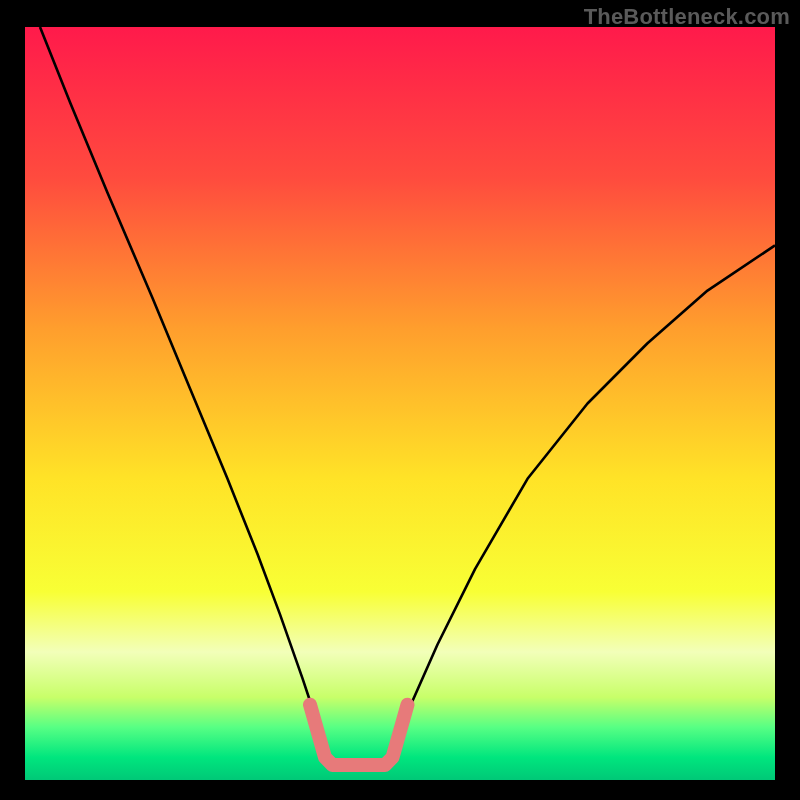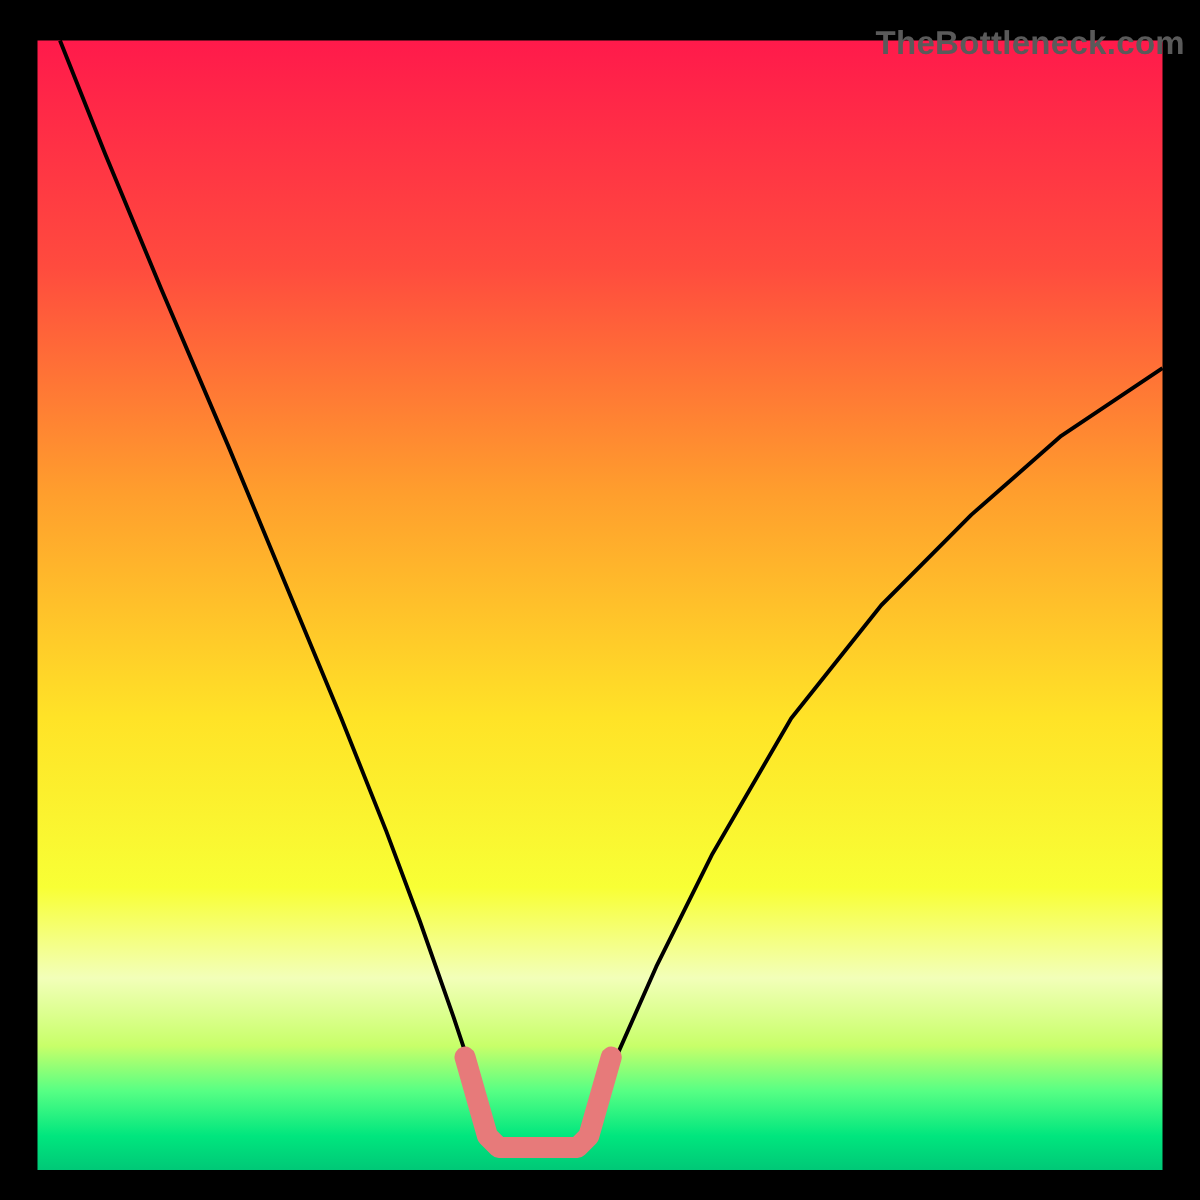--- a/index.html
+++ b/index.html
@@ -10,21 +10,21 @@
     background: #000000;
     overflow: hidden;
   }
   .stage {
     position: relative;
     width: 800px;
     height: 800px;
   }
   .watermark {
     position: absolute;
-    top: 16px;
+    top: 4px;
     right: 10px;
     font-family: Arial, Helvetica, sans-serif;
     font-size: 22px;
     font-weight: bold;
     color: #5a5a5a;
     letter-spacing: 0.2px;
     z-index: 20;
     text-align: center;
   }
   svg.plot {

